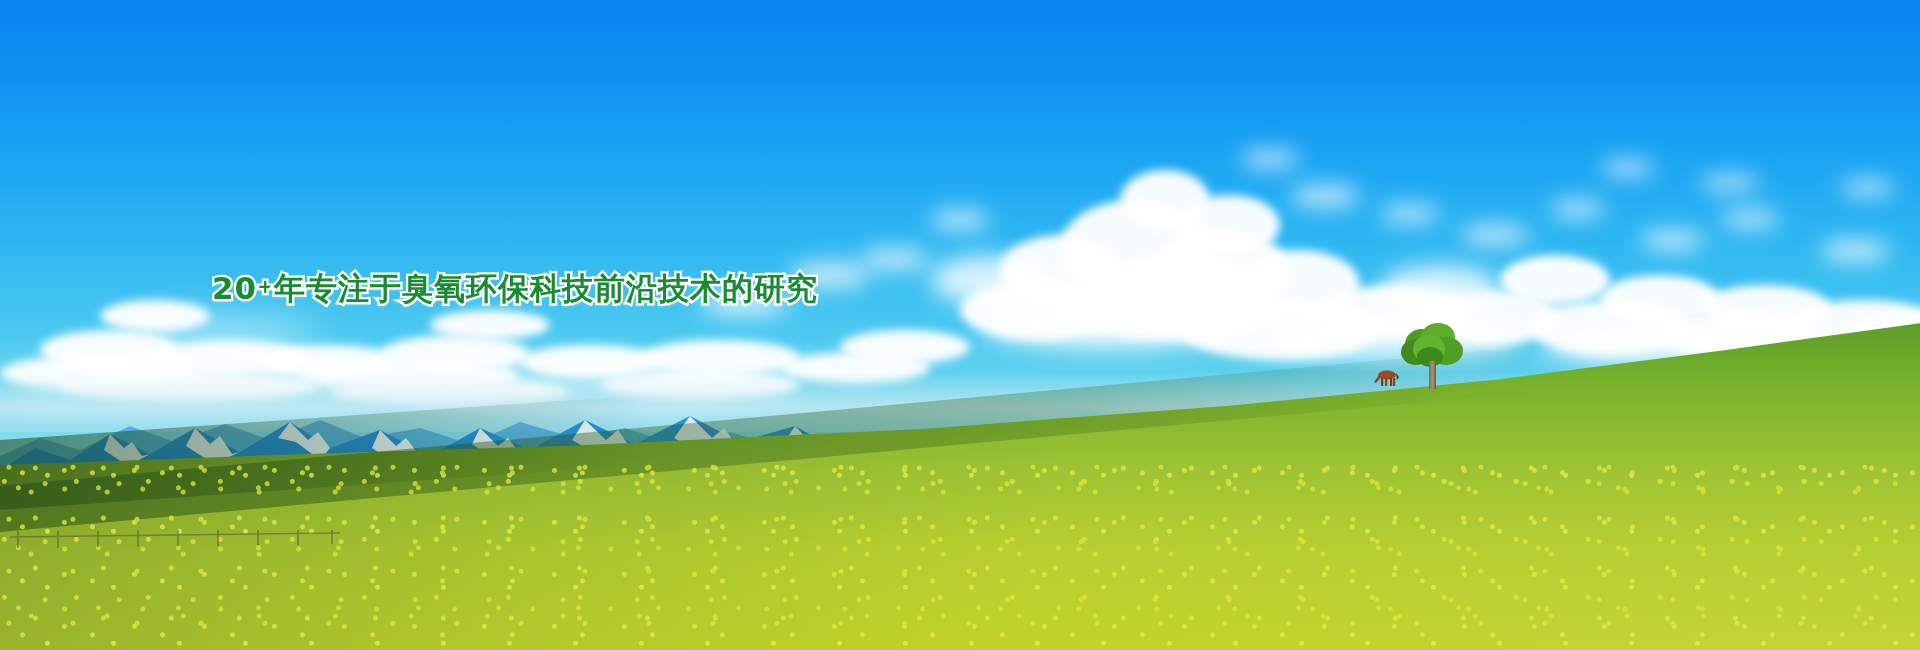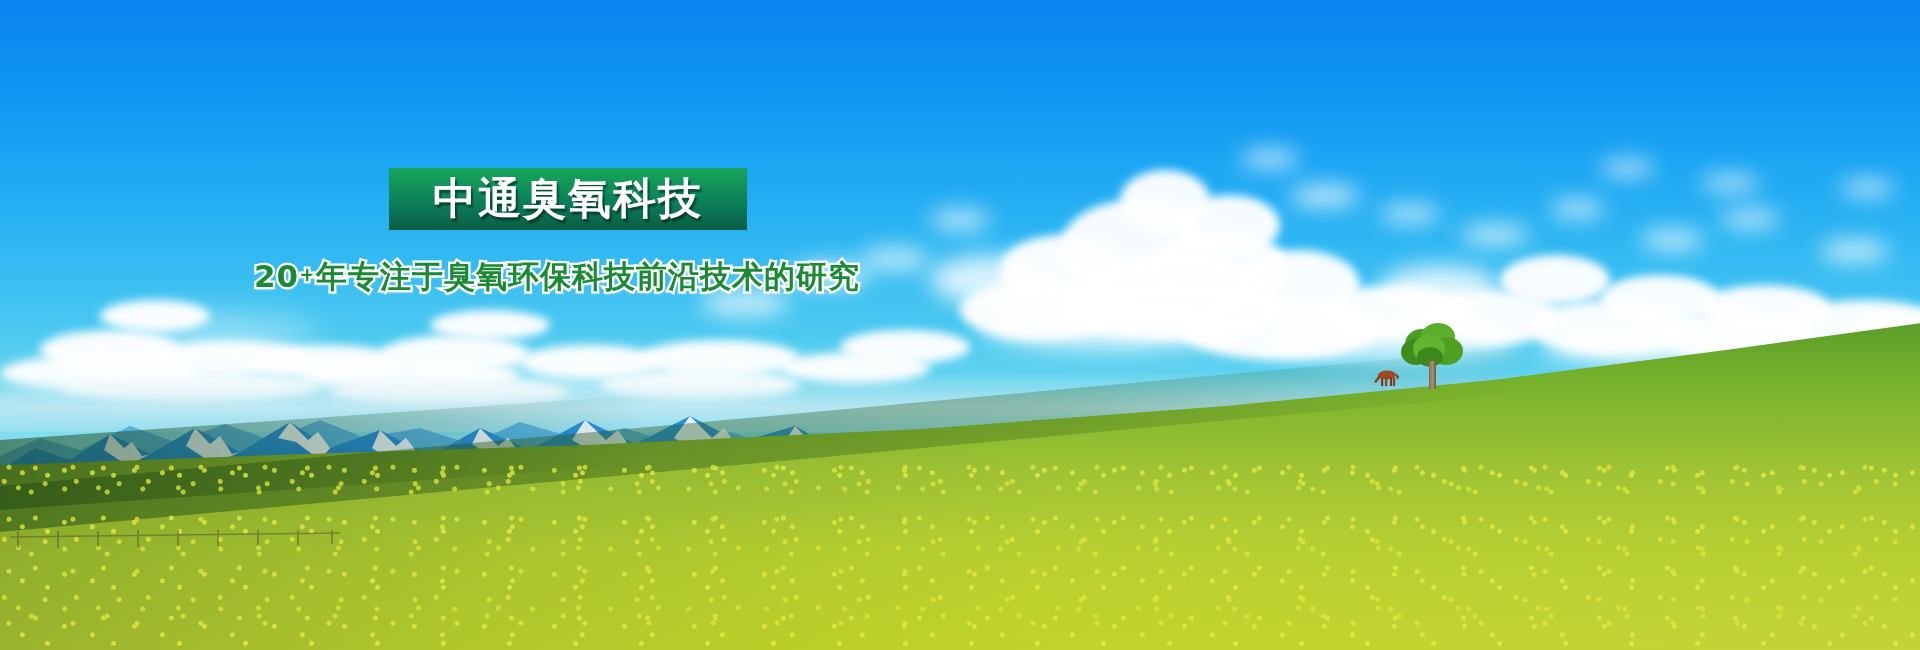--- a/index.html
+++ b/index.html
@@ -119,21 +119,21 @@
     color:#1a8a34;
     font-size:31px; font-weight:bold; letter-spacing:1px;
     font-family:"DejaVu Sans","Liberation Sans",sans-serif;
     -webkit-text-stroke:4.5px #ffffff;
     paint-order:stroke fill;
     text-shadow:0 2px 3px rgba(255,255,255,.7);
   }
   .tagline .sup {
     font-size:19px; vertical-align:super; font-weight:bold;
   }
-  #tagline1 { left:212px; top:256px;margin-left:42px; }
+  #tagline1 { left:212px; top:268px; }
   #tagline2 { left:212px; top:322px; }
 
 </style>
 </head>
 <body>
 
 <div id="scene">
 
   <div class="sky"></div>
 
@@ -303,22 +303,19 @@
       <rect x="19" y="10" width="2.2" height="8" fill="#7e3717"></rect>
       <rect x="22" y="10" width="2.2" height="8" fill="#8e3f1b"></rect>
       <path d="M25,5 L28,9 L26,12 Z" fill="#6d2f13"></path>
     </svg>
   </div>
 
 </div>
 
 <div id="overlay">
 
-  <div class="title-banner">
-    <span class="title-text">中通臭氧科技</span>
-  </div>
 
   <div class="tagline" id="tagline1">
     <span class="t">20</span><span class="t sup">+</span><span class="t">年专注于臭氧环保科技前沿技术的研究</span>
   </div>
 
 
 </div>
 
 </body></html>

